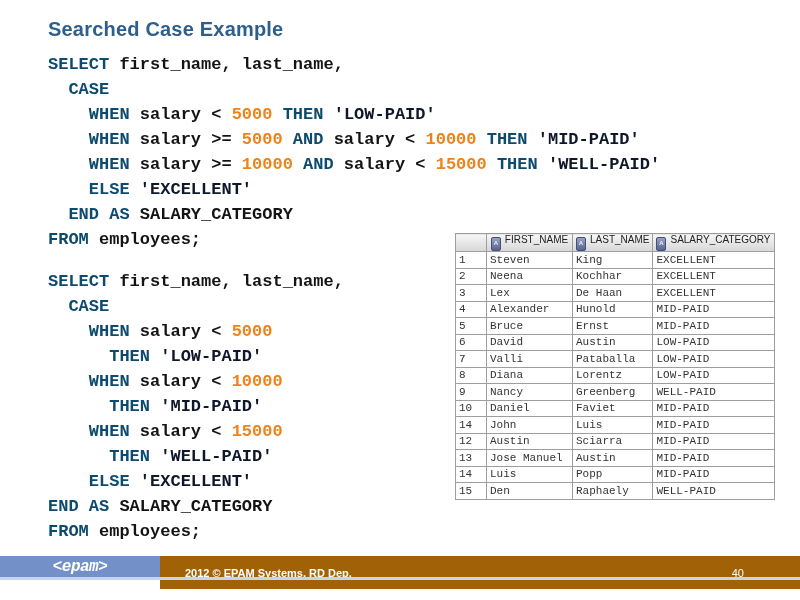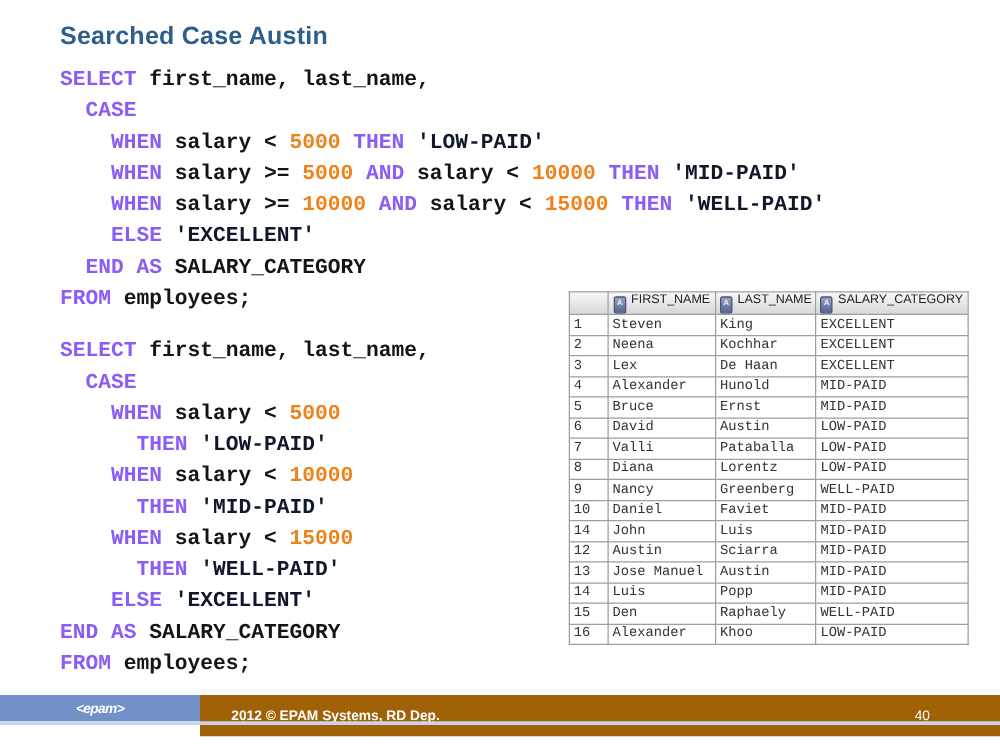--- a/index.html
+++ b/index.html
@@ -8,21 +8,21 @@
 
   
   .title{position:absolute;left:48px;top:18px;margin:0;font-size:20px;font-weight:bold;
          color:#2D5F8D;font-family:"Liberation Sans",sans-serif;letter-spacing:.2px;}
 
   
   .code{position:absolute;left:48px;font-family:"Liberation Mono",monospace;
         font-size:17px;line-height:25px;font-weight:bold;color:#141414;white-space:pre;}
   .code1{top:52px;}
   .code2{top:269px;}
-  .tok-kw{color:#8b5cf6;}
+  .tok-kw{color:#0c4a6e;}
   .tok-num{color:#ED831A;}
   .tok-str{color:#0f172a;}
   .tok-pl{color:#141414;}
 
   
   .result-host{position:absolute;left:455px;top:233px;}
   table.rt{border-collapse:collapse;background:#fff;}
   table.rt th,table.rt td{border:1px solid #9e9e9e;padding:0 3px;height:15.5px;
         white-space:nowrap;overflow:hidden;}
   table.rt th{background:linear-gradient(180deg,#f7f7f7 0%,#e3e3e3 60%,#d7d7d7 100%);
@@ -36,33 +36,33 @@
   th.w-cat{width:101px;}
   .col-icon{display:inline-block;width:8px;height:12px;margin-right:4px;vertical-align:-2px;
         background:linear-gradient(180deg,#98a2c2,#57658e);border:1px solid #44527a;
         border-radius:2px;color:#eef0fa;font-size:6px;line-height:11px;text-align:center;
         font-family:"Liberation Sans",sans-serif;font-weight:bold;}
 
   
   .footer{position:absolute;left:0;top:556px;width:800px;height:21px;display:flex;}
   .footer-logo-bar{width:160px;height:21px;background:#7390C9;display:flex;
         align-items:center;justify-content:center;}
-  .logo{color:#ffffff;font-family:Liberation Sans, sans-serif;font-weight:bold;
-        font-style:italic;font-size:11px;letter-spacing:-.5px;}
+  .logo{color:#ffffff;font-family:Liberation Mono, monospace;font-weight:bold;
+        font-style:italic;font-size:16px;letter-spacing:-.5px;}
   .footer-dark-bar{flex:1;height:33px;background:#a16207;display:flex;align-items:center;}
   .copyright{color:#ffffff;font-size:11px;font-weight:bold;margin-left:25px;}
   .page-number{color:#ffffff;font-size:11px;margin-left:auto;margin-right:56px;}
   .footer-underline{position:absolute;left:0;top:577px;width:800px;height:3px;background:#C7D5EC;}
 </style>
 </head>
 <body>
 
 <div class="slide">
 
-  <h1 class="title">Searched Case Austin</h1>
+  <h1 class="title">Searched Case Example</h1>
 
   <div class="code code1"><div class="code-line"><span class="tok-kw">SELECT</span><span class="tok-pl"> first_name, last_name,</span></div><div class="code-line"><span class="tok-pl">  </span><span class="tok-kw">CASE</span></div><div class="code-line"><span class="tok-pl">    </span><span class="tok-kw">WHEN</span><span class="tok-pl"> salary &lt; </span><span class="tok-num">5000</span><span class="tok-pl"> </span><span class="tok-kw">THEN</span><span class="tok-pl"> </span><span class="tok-str">'LOW-PAID'</span></div><div class="code-line"><span class="tok-pl">    </span><span class="tok-kw">WHEN</span><span class="tok-pl"> salary &gt;= </span><span class="tok-num">5000</span><span class="tok-pl"> </span><span class="tok-kw">AND</span><span class="tok-pl"> salary &lt; </span><span class="tok-num">10000</span><span class="tok-pl"> </span><span class="tok-kw">THEN</span><span class="tok-pl"> </span><span class="tok-str">'MID-PAID'</span></div><div class="code-line"><span class="tok-pl">    </span><span class="tok-kw">WHEN</span><span class="tok-pl"> salary &gt;= </span><span class="tok-num">10000</span><span class="tok-pl"> </span><span class="tok-kw">AND</span><span class="tok-pl"> salary &lt; </span><span class="tok-num">15000</span><span class="tok-pl"> </span><span class="tok-kw">THEN</span><span class="tok-pl"> </span><span class="tok-str">'WELL-PAID'</span></div><div class="code-line"><span class="tok-pl">    </span><span class="tok-kw">ELSE</span><span class="tok-pl"> </span><span class="tok-str">'EXCELLENT'</span></div><div class="code-line"><span class="tok-pl">  </span><span class="tok-kw">END</span><span class="tok-pl"> </span><span class="tok-kw">AS</span><span class="tok-pl"> SALARY_CATEGORY</span></div><div class="code-line"><span class="tok-kw">FROM</span><span class="tok-pl"> employees;</span></div></div>
   <div class="code code2"><div class="code-line"><span class="tok-kw">SELECT</span><span class="tok-pl"> first_name, last_name,</span></div><div class="code-line"><span class="tok-pl">  </span><span class="tok-kw">CASE</span></div><div class="code-line"><span class="tok-pl">    </span><span class="tok-kw">WHEN</span><span class="tok-pl"> salary &lt; </span><span class="tok-num">5000</span></div><div class="code-line"><span class="tok-pl">      </span><span class="tok-kw">THEN</span><span class="tok-pl"> </span><span class="tok-str">'LOW-PAID'</span></div><div class="code-line"><span class="tok-pl">    </span><span class="tok-kw">WHEN</span><span class="tok-pl"> salary &lt; </span><span class="tok-num">10000</span></div><div class="code-line"><span class="tok-pl">      </span><span class="tok-kw">THEN</span><span class="tok-pl"> </span><span class="tok-str">'MID-PAID'</span></div><div class="code-line"><span class="tok-pl">    </span><span class="tok-kw">WHEN</span><span class="tok-pl"> salary &lt; </span><span class="tok-num">15000</span></div><div class="code-line"><span class="tok-pl">      </span><span class="tok-kw">THEN</span><span class="tok-pl"> </span><span class="tok-str">'WELL-PAID'</span></div><div class="code-line"><span class="tok-pl">    </span><span class="tok-kw">ELSE</span><span class="tok-pl"> </span><span class="tok-str">'EXCELLENT'</span></div><div class="code-line"><span class="tok-kw">END</span><span class="tok-pl"> </span><span class="tok-kw">AS</span><span class="tok-pl"> SALARY_CATEGORY</span></div><div class="code-line"><span class="tok-kw">FROM</span><span class="tok-pl"> employees;</span></div></div>
 
   <div class="result-host">
       <table class="rt">
         <thead>
           <tr>
             <th class="rownum-h"></th>
             <th class="w-first"><span class="col-icon">A</span><span>FIRST_NAME</span></th>
@@ -154,26 +154,20 @@
             <td>Luis</td>
             <td>Popp</td>
             <td>MID-PAID</td>
           </tr>
           <tr>
             <td class="rownum">15</td>
             <td>Den</td>
             <td>Raphaely</td>
             <td>WELL-PAID</td>
           </tr>
-          <tr>
-            <td class="rownum">16</td>
-            <td>Alexander</td>
-            <td>Khoo</td>
-            <td>LOW-PAID</td>
-          </tr>
         </tbody>
       </table>
     </div>
 
   <div class="footer">
     <div class="footer-logo-bar">
       <span class="logo">&lt;epam&gt;</span>
     </div>
     <div class="footer-dark-bar">
       <span class="copyright">2012 © EPAM Systems, RD Dep.</span>

